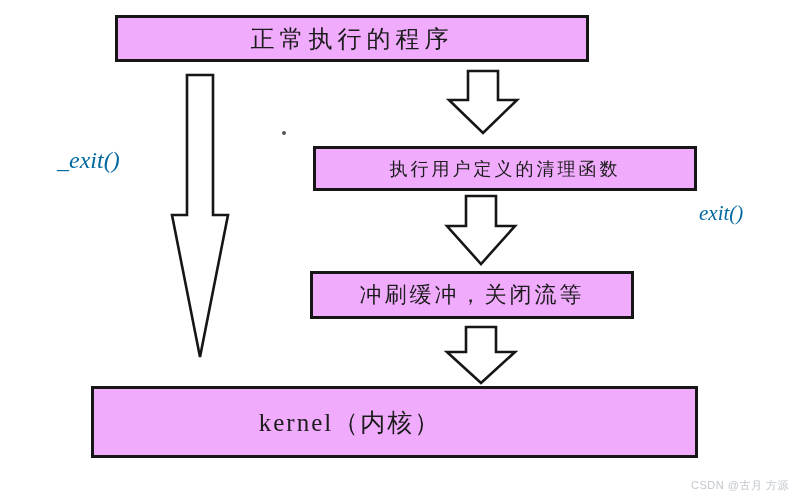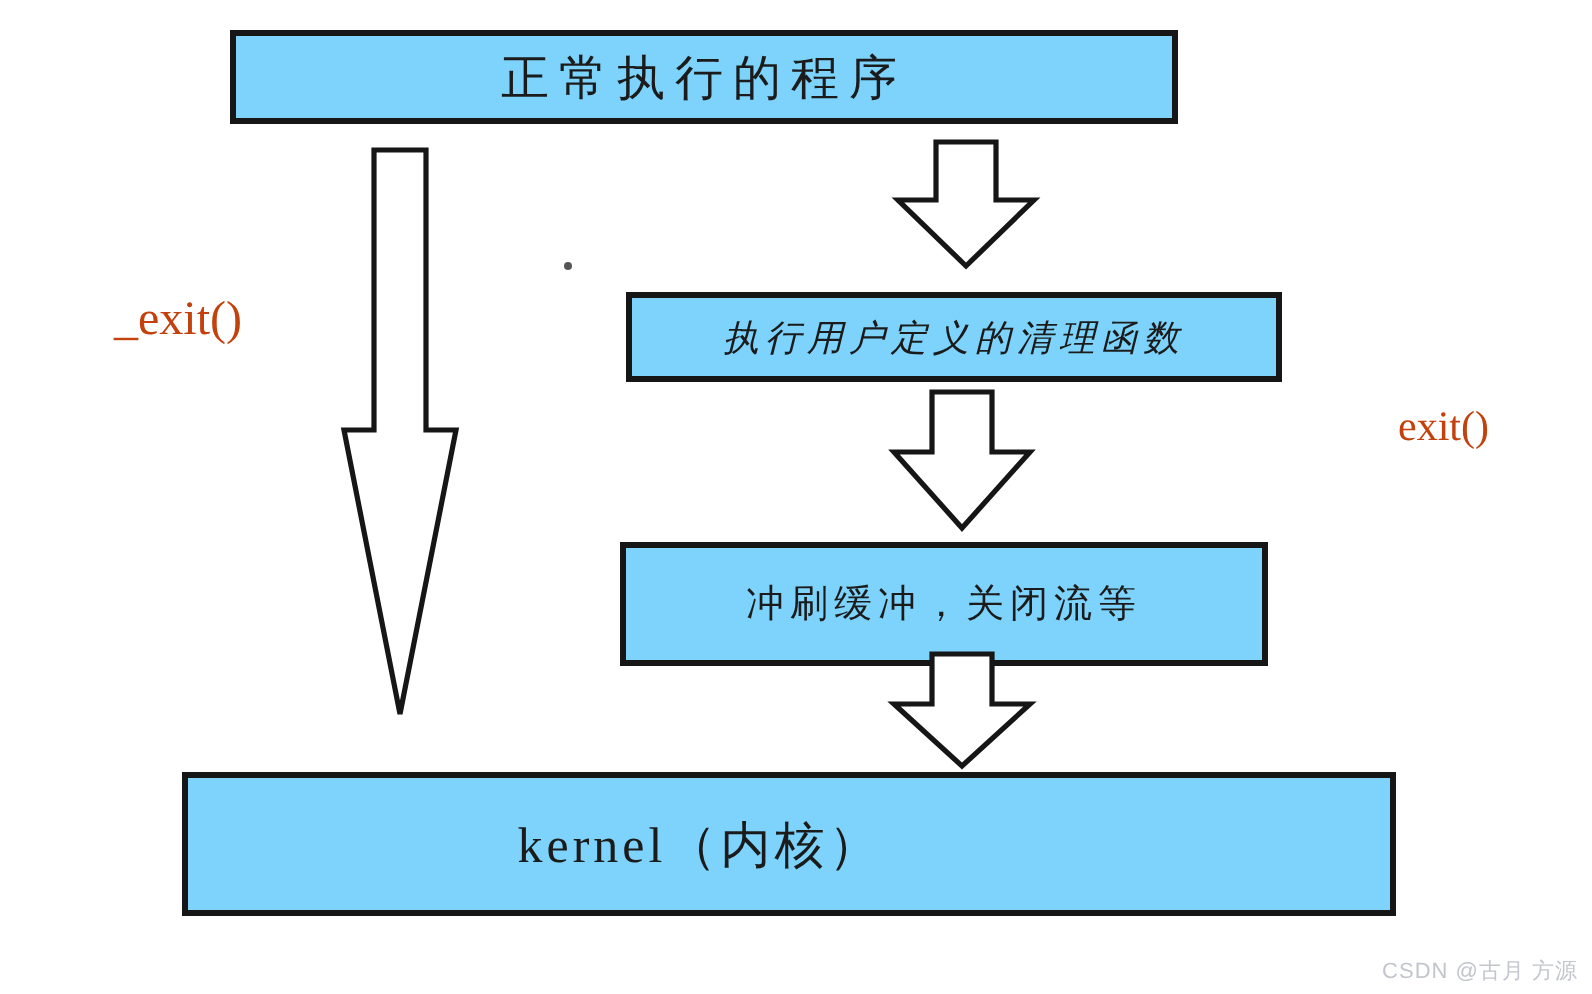--- a/index.html
+++ b/index.html
@@ -2,28 +2,28 @@
 <html><head>
 <meta charset="utf-8">
 <style>
   * { margin:0; padding:0; box-sizing:border-box; }
   html,body { background:#ffffff; }
   .canvas {
     position:relative; width:796px; height:497px; background:#ffffff;
     font-family:"Liberation Serif","DejaVu Serif",serif; color:#1b1b1b; overflow:hidden;
   }
   .node {
-    position:absolute; border:3px solid #161616; background:#7dd3fc;
+    position:absolute; border:3px solid #161616; background:#f0abfc;
     display:flex; align-items:center; justify-content:center; text-align:center;
   }
   #box-normal  { left:115px; top:15px;  width:474px; height:47px; font-size:24px; letter-spacing:5px; }
-  #box-cleanup { left:313px; top:146px; width:328px; height:45px; font-size:18px; letter-spacing:3px;font-style:italic; }
-  #box-flush   { left:310px; top:271px; width:324px; height:62px; font-size:19px; letter-spacing:3px; }
+  #box-cleanup { left:313px; top:146px; width:384px; height:45px; font-size:18px; letter-spacing:3px; }
+  #box-flush   { left:310px; top:271px; width:324px; height:48px; font-size:22px; letter-spacing:3px; }
   #box-kernel  { left:91px;  top:386px; width:607px; height:72px; font-size:25px; letter-spacing:2px; padding-right:89px; }
-  .fn-label { position:absolute; color:#c2410c; white-space:nowrap; }
+  .fn-label { position:absolute; color:#0369a1; white-space:nowrap;font-style:italic; }
   #label-underscore-exit { left:57px;  top:147px; font-size:24px; }
   #label-exit            { left:699px; top:201px; font-size:21px; }
   svg.overlay { position:absolute; left:0; top:0; pointer-events:none; }
   .arrow-shape { fill:#ffffff; stroke:#161616; stroke-width:2.6; stroke-linejoin:miter; }
   .stray-dot { position:absolute; left:282px; top:131px; width:4px; height:4px;
                background:#555555; border-radius:50%; }
   .watermark {
     position:absolute; right:7px; bottom:4px; font-size:11px; color:#c2c6cc;
     font-family:"Liberation Sans","DejaVu Sans",sans-serif; letter-spacing:0.5px;text-align:right;
   }

